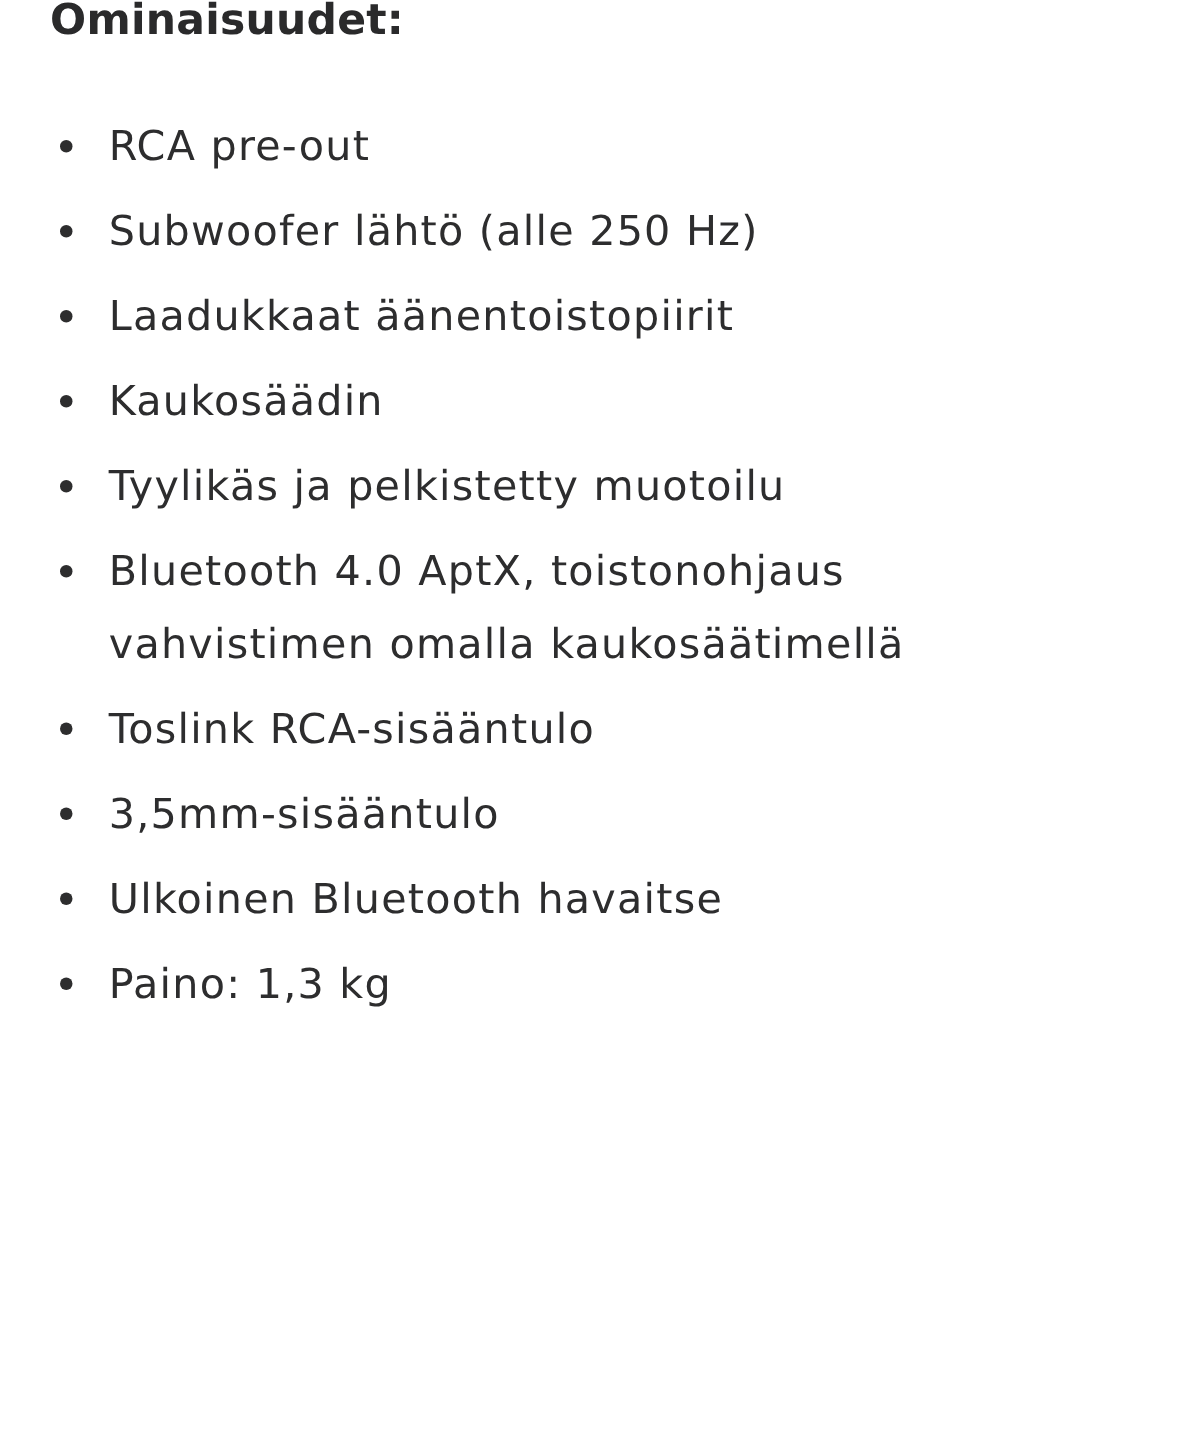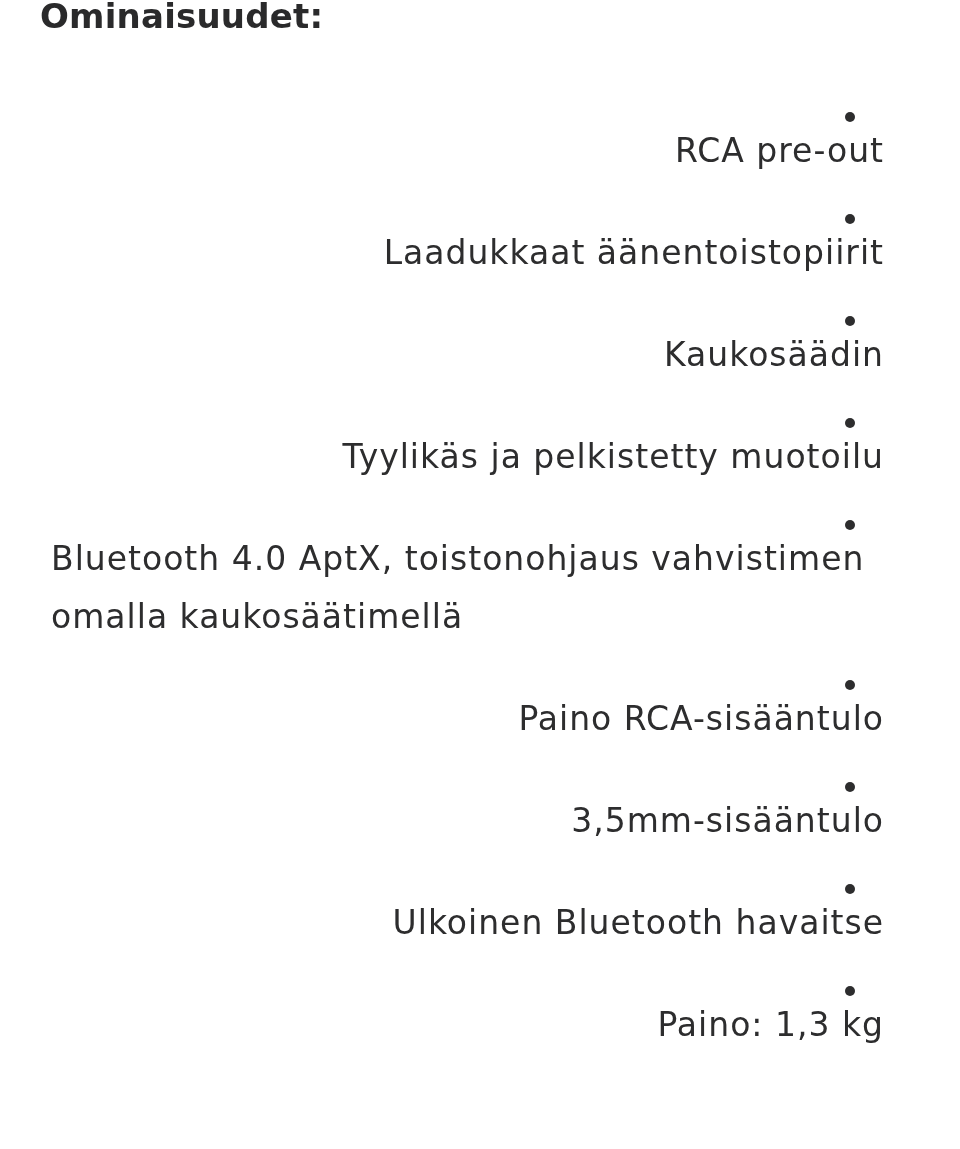--- a/index.html
+++ b/index.html
@@ -26,27 +26,26 @@
     color: #2a2a2b;
     letter-spacing: 0.2px;
   }
   .features-list {
     list-style: none;
     margin-top: 50px;
     padding-left: 8px;
   }
   .feature-item {
     display: flex;
-    align-items: flex-end;
+    align-items: flex-start;
     font-size: 33px;
     line-height: 58px;
     letter-spacing: 1px;
     margin-bottom: 10px;
     color: #2d2d2e;
-    flex-direction: column;
   }
   .bullet {
     flex: 0 0 10px;
     width: 10px;
     height: 10px;
     border-radius: 50%;
     background: #2d2d2e;
     margin-top: 24px;
     margin-right: 29px;
   }
@@ -62,37 +61,41 @@
   <h2 class="features-title">Ominaisuudet:</h2>
 
   <ul class="features-list">
 
   <li class="feature-item">
       <span class="bullet"></span>
       <span class="feature-text">RCA pre-out</span>
     </li>
       <li class="feature-item">
       <span class="bullet"></span>
+      <span class="feature-text">Subwoofer lähtö (alle 250 Hz)</span>
+    </li>
+      <li class="feature-item">
+      <span class="bullet"></span>
       <span class="feature-text">Laadukkaat äänentoistopiirit</span>
     </li>
       <li class="feature-item">
       <span class="bullet"></span>
       <span class="feature-text">Kaukosäädin</span>
     </li>
       <li class="feature-item">
       <span class="bullet"></span>
       <span class="feature-text">Tyylikäs ja pelkistetty muotoilu</span>
     </li>
       <li class="feature-item">
       <span class="bullet"></span>
       <span class="feature-text">Bluetooth 4.0 AptX, toistonohjaus vahvistimen omalla kaukosäätimellä</span>
     </li>
       <li class="feature-item">
       <span class="bullet"></span>
-      <span class="feature-text">Paino RCA-sisääntulo</span>
+      <span class="feature-text">Toslink RCA-sisääntulo</span>
     </li>
       <li class="feature-item">
       <span class="bullet"></span>
       <span class="feature-text">3,5mm-sisääntulo</span>
     </li>
       <li class="feature-item">
       <span class="bullet"></span>
       <span class="feature-text">Ulkoinen Bluetooth havaitse</span>
     </li>
       <li class="feature-item">

